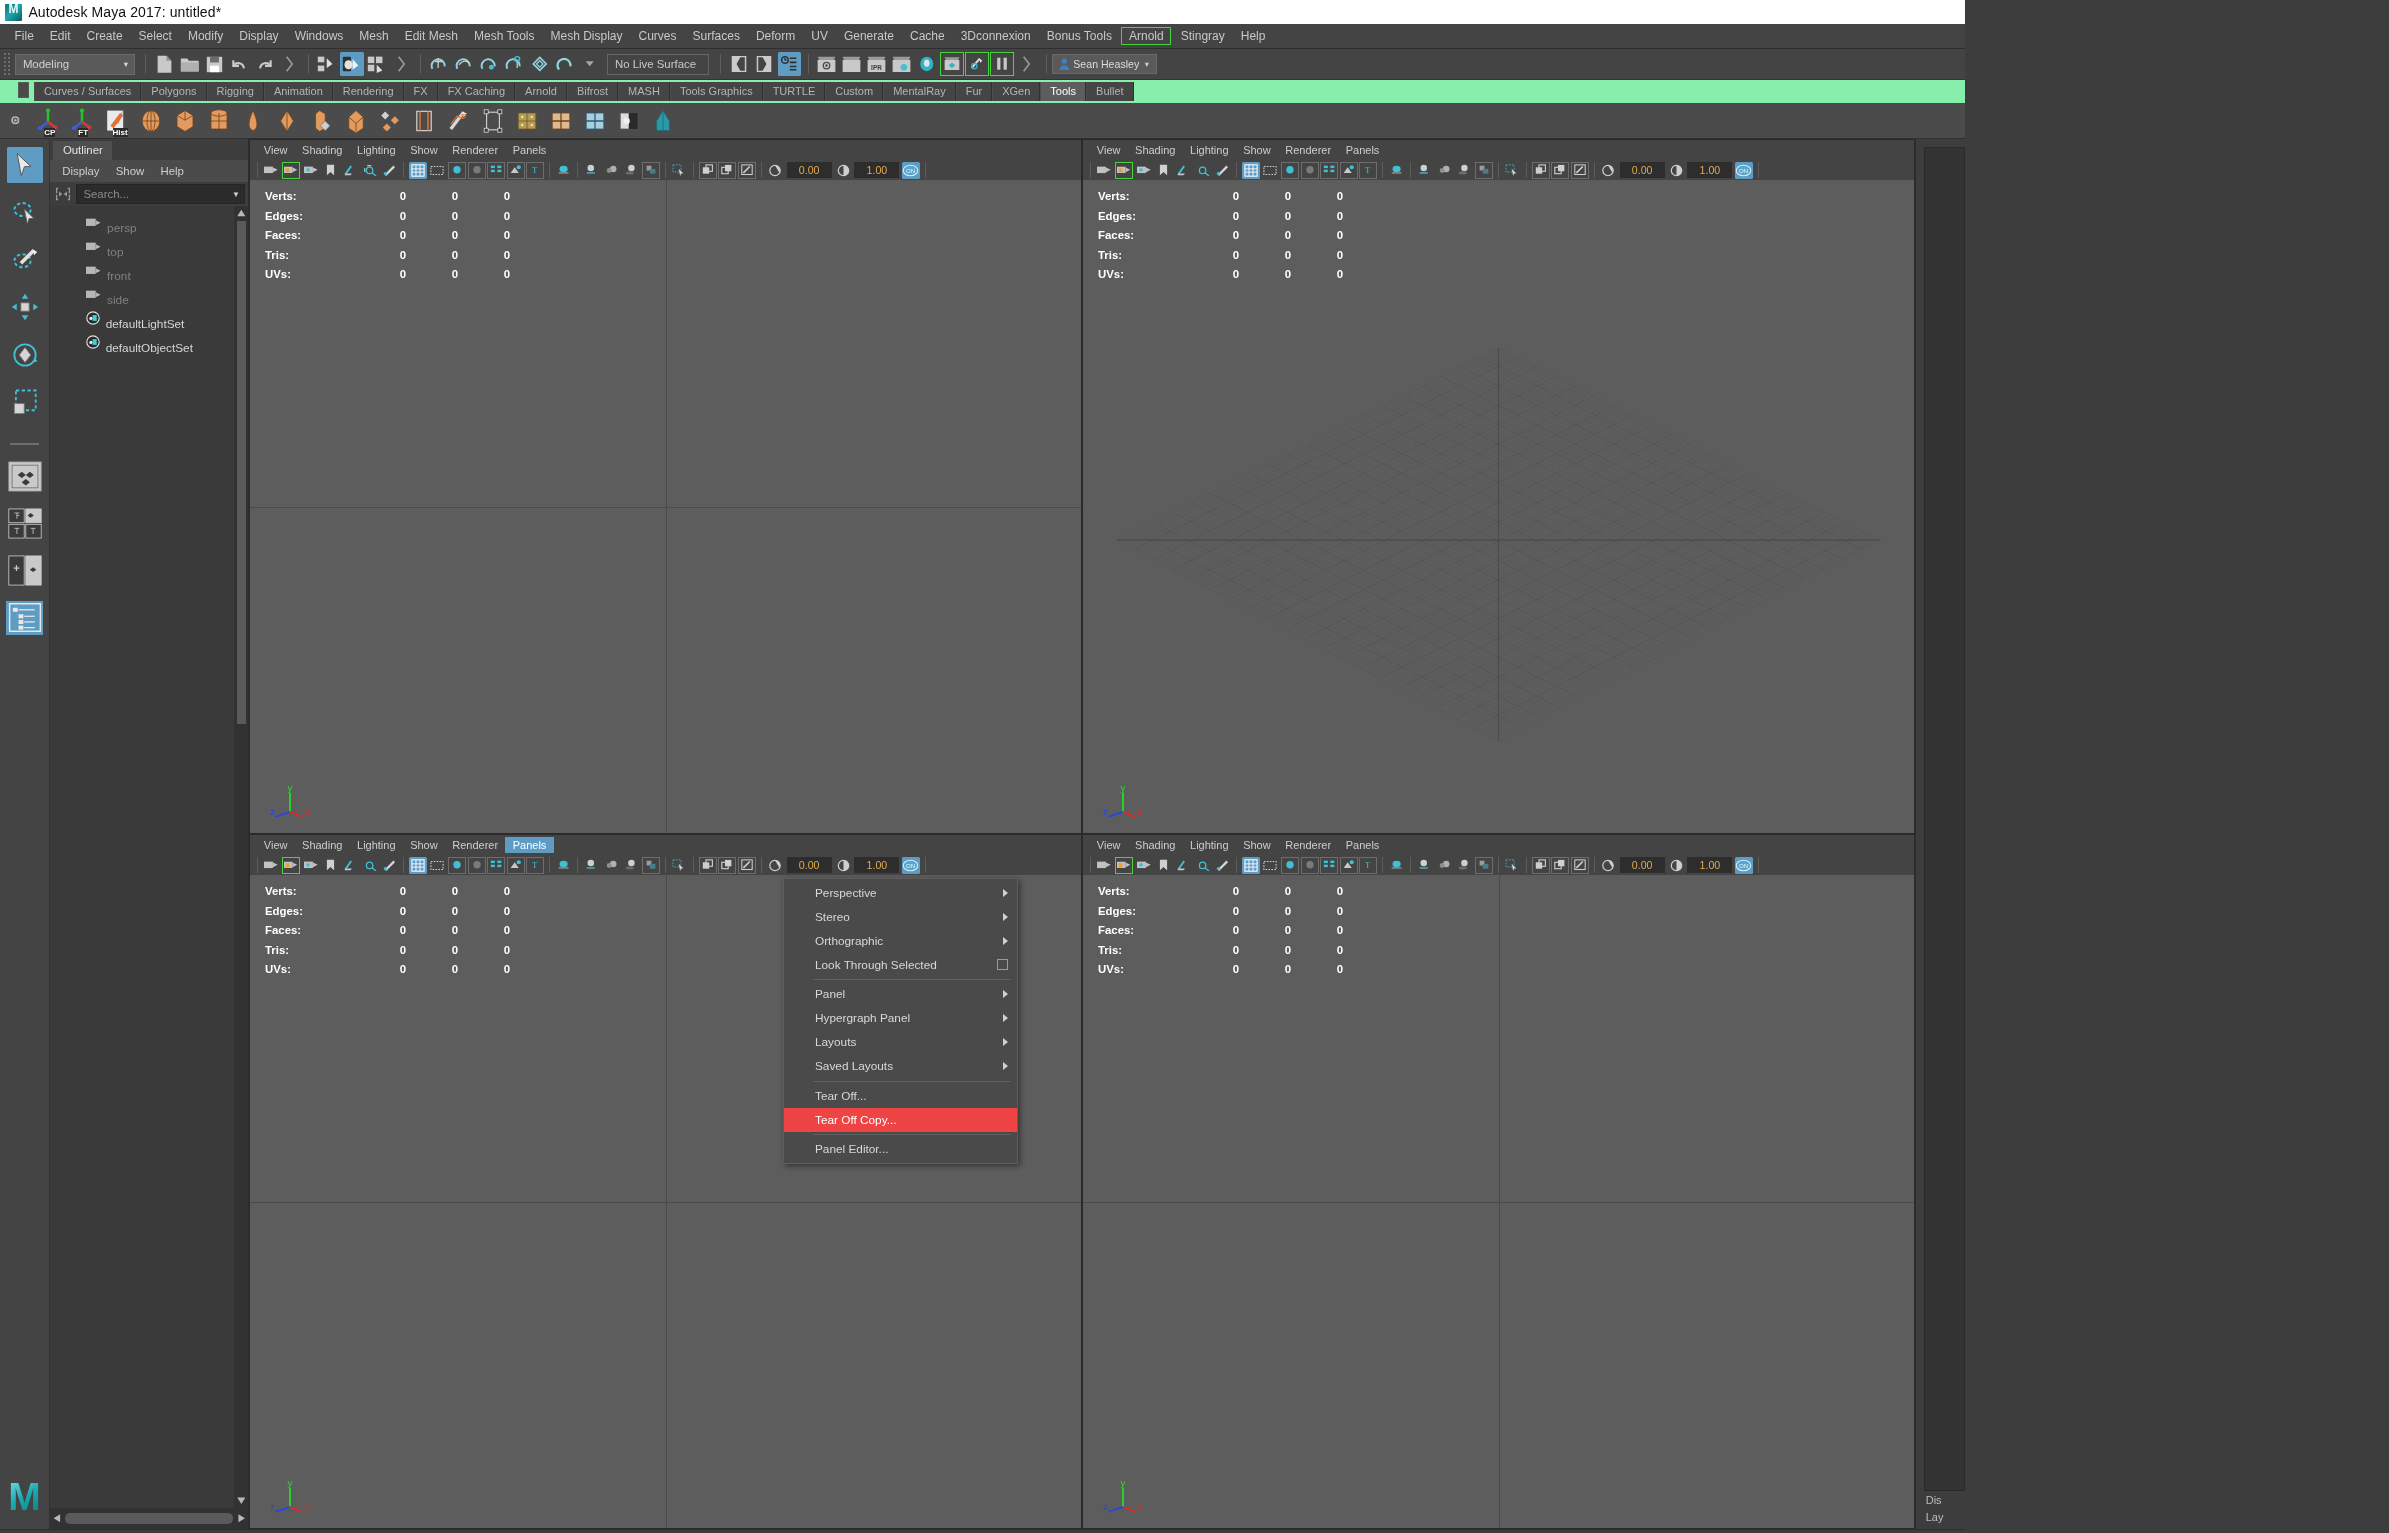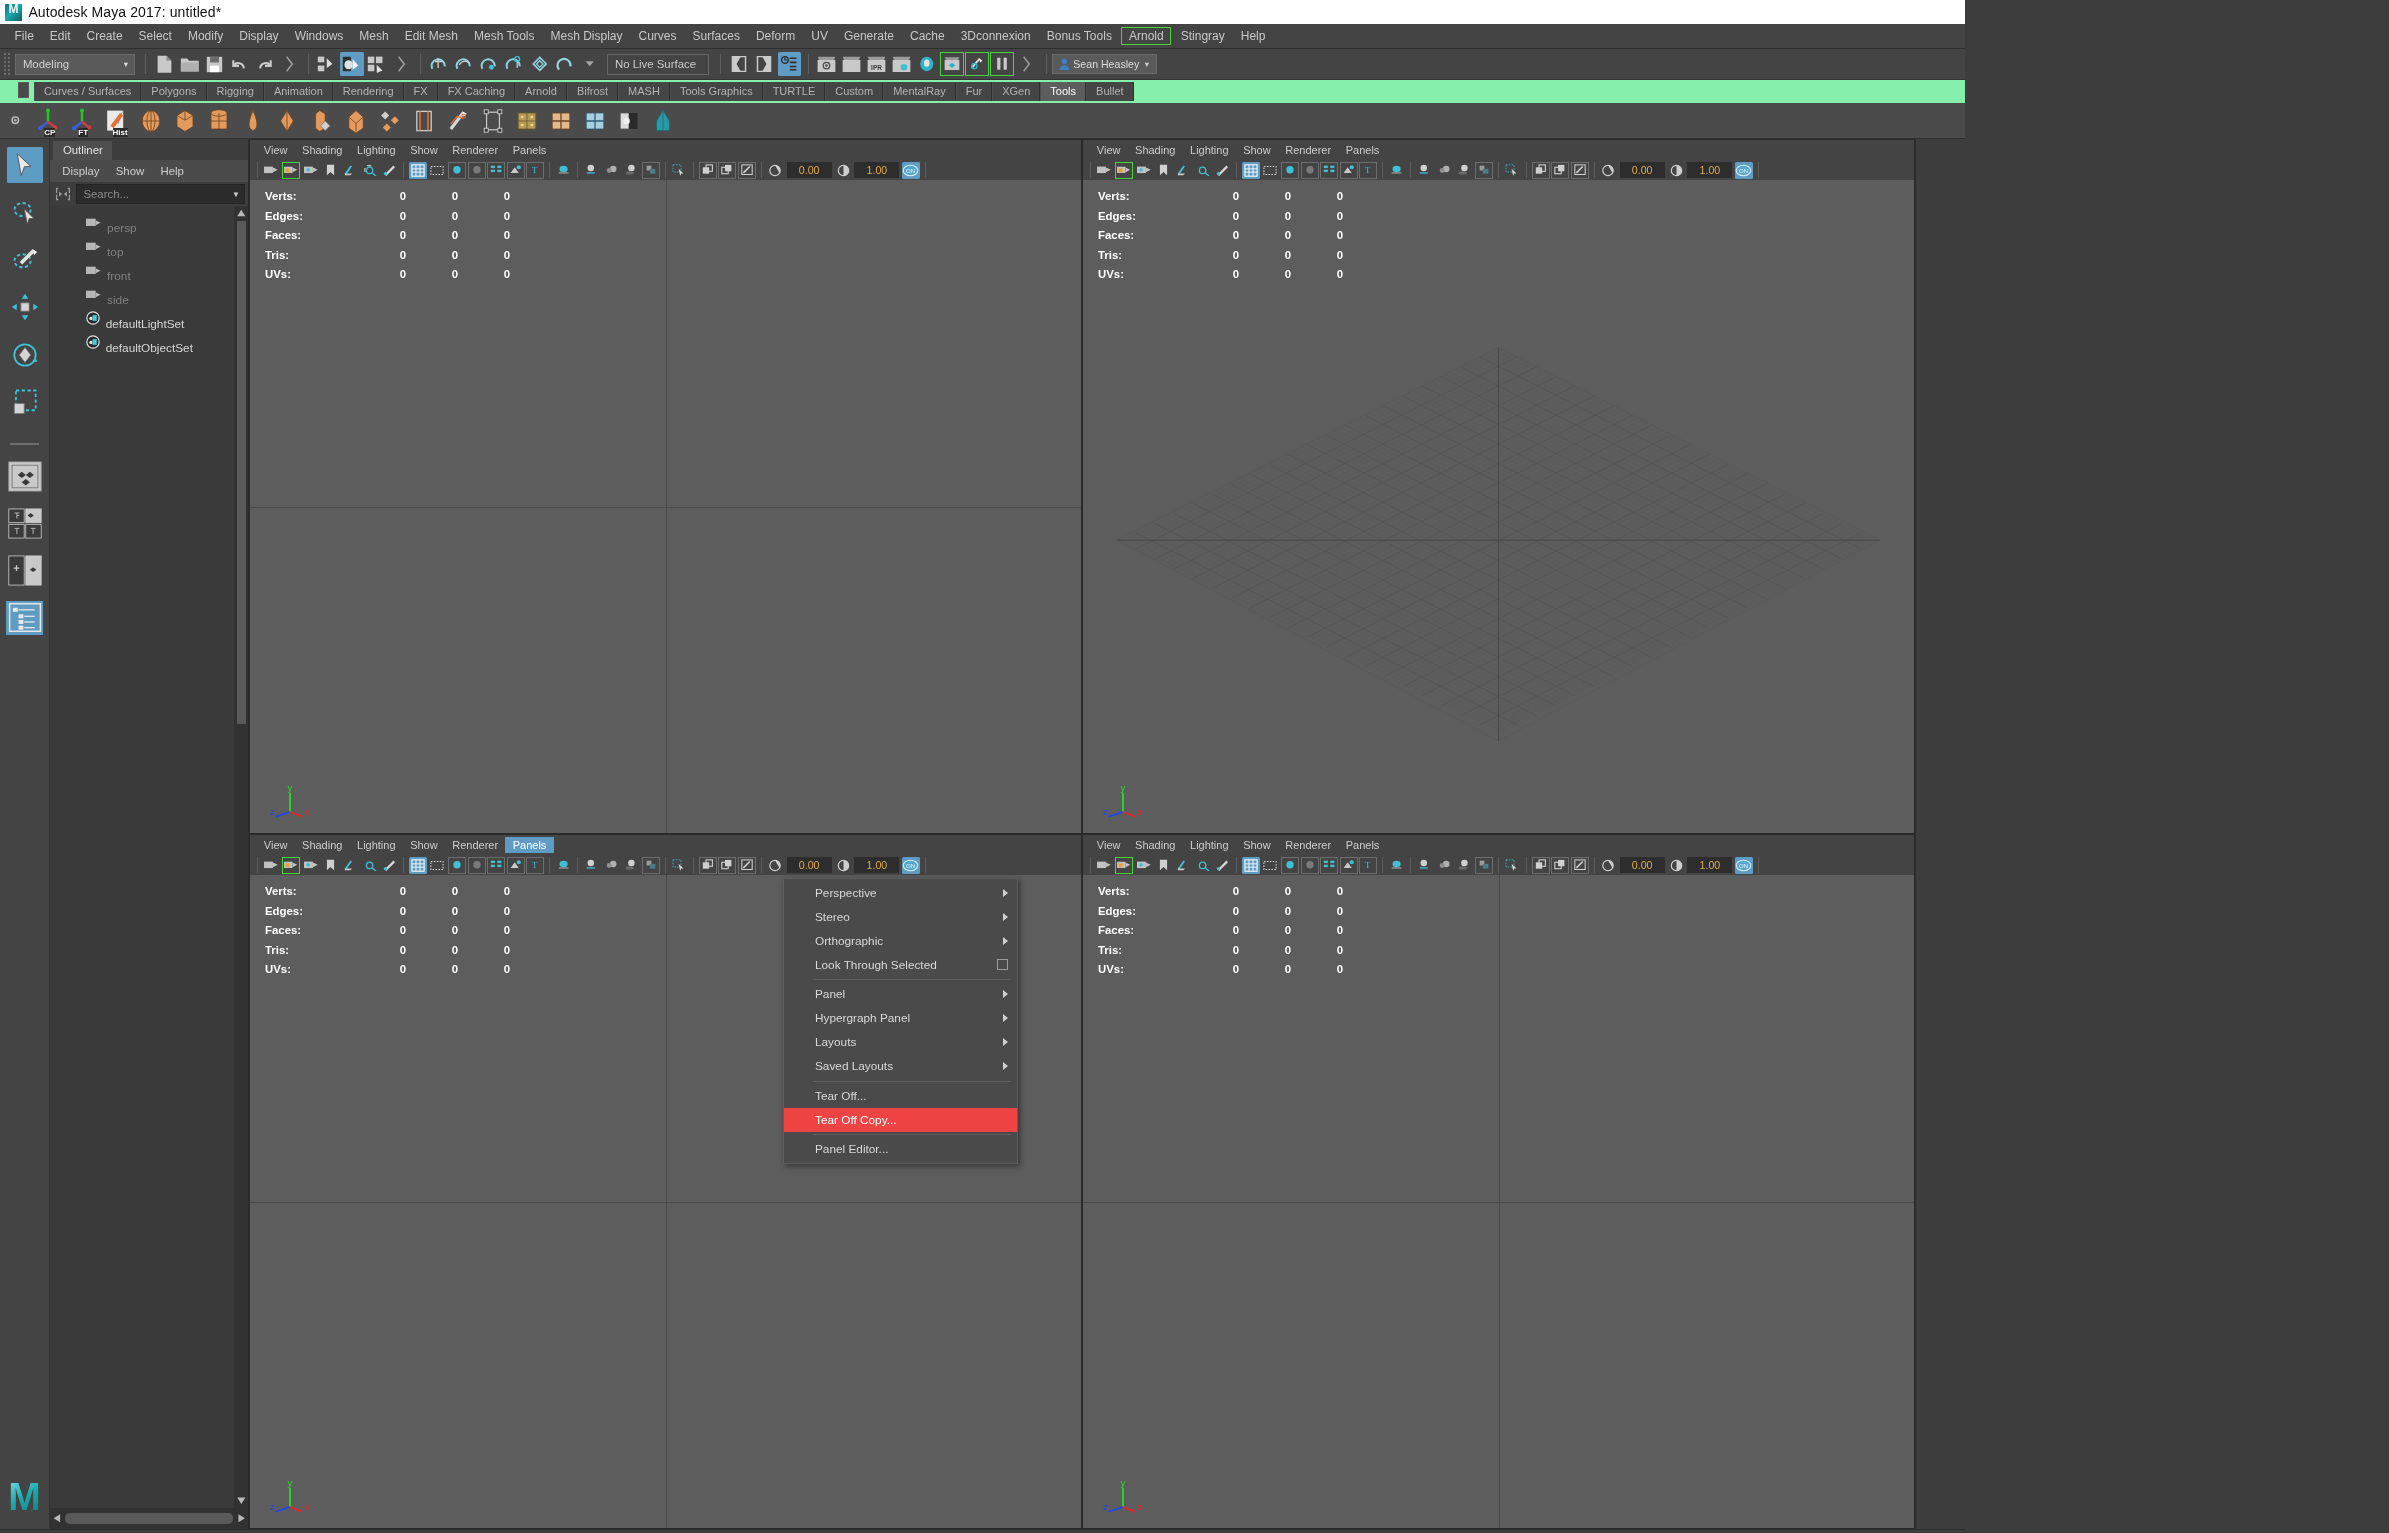--- a/index.html
+++ b/index.html
@@ -1871,20 +1871,27 @@
               <text x="5" y="40" font-size="12" text-anchor="middle" fill="#2244ee" font-family="Liberation Sans">z</text>
               <text x="48" y="40" font-size="12" text-anchor="middle" fill="#ee2222" font-family="Liberation Sans">x</text>
             </svg>
           </div>
         </div>
       </div>
     </div>
 
     <div class="rightpanel">
       <div class="rp-spacer"></div>
+      <div class="rp-box" style="flex:1 1 40%;">
+        <div class="rp-body" style="flex:1 1 auto;"></div>
+        <div style="background:#3d3d3d;padding-bottom:4.9px;">
+          <div class="rp-small">Dis</div>
+          <div class="rp-small">Lay</div>
+        </div>
+      </div>
     </div>
   </div>
 
   <div class="statusbar"></div>
 
   <div class="dropdown" style="left:783px; top:878px;">
     <div class="dd-item">
       <span>Perspective</span>
       <span class="submark"></span>
     </div>

